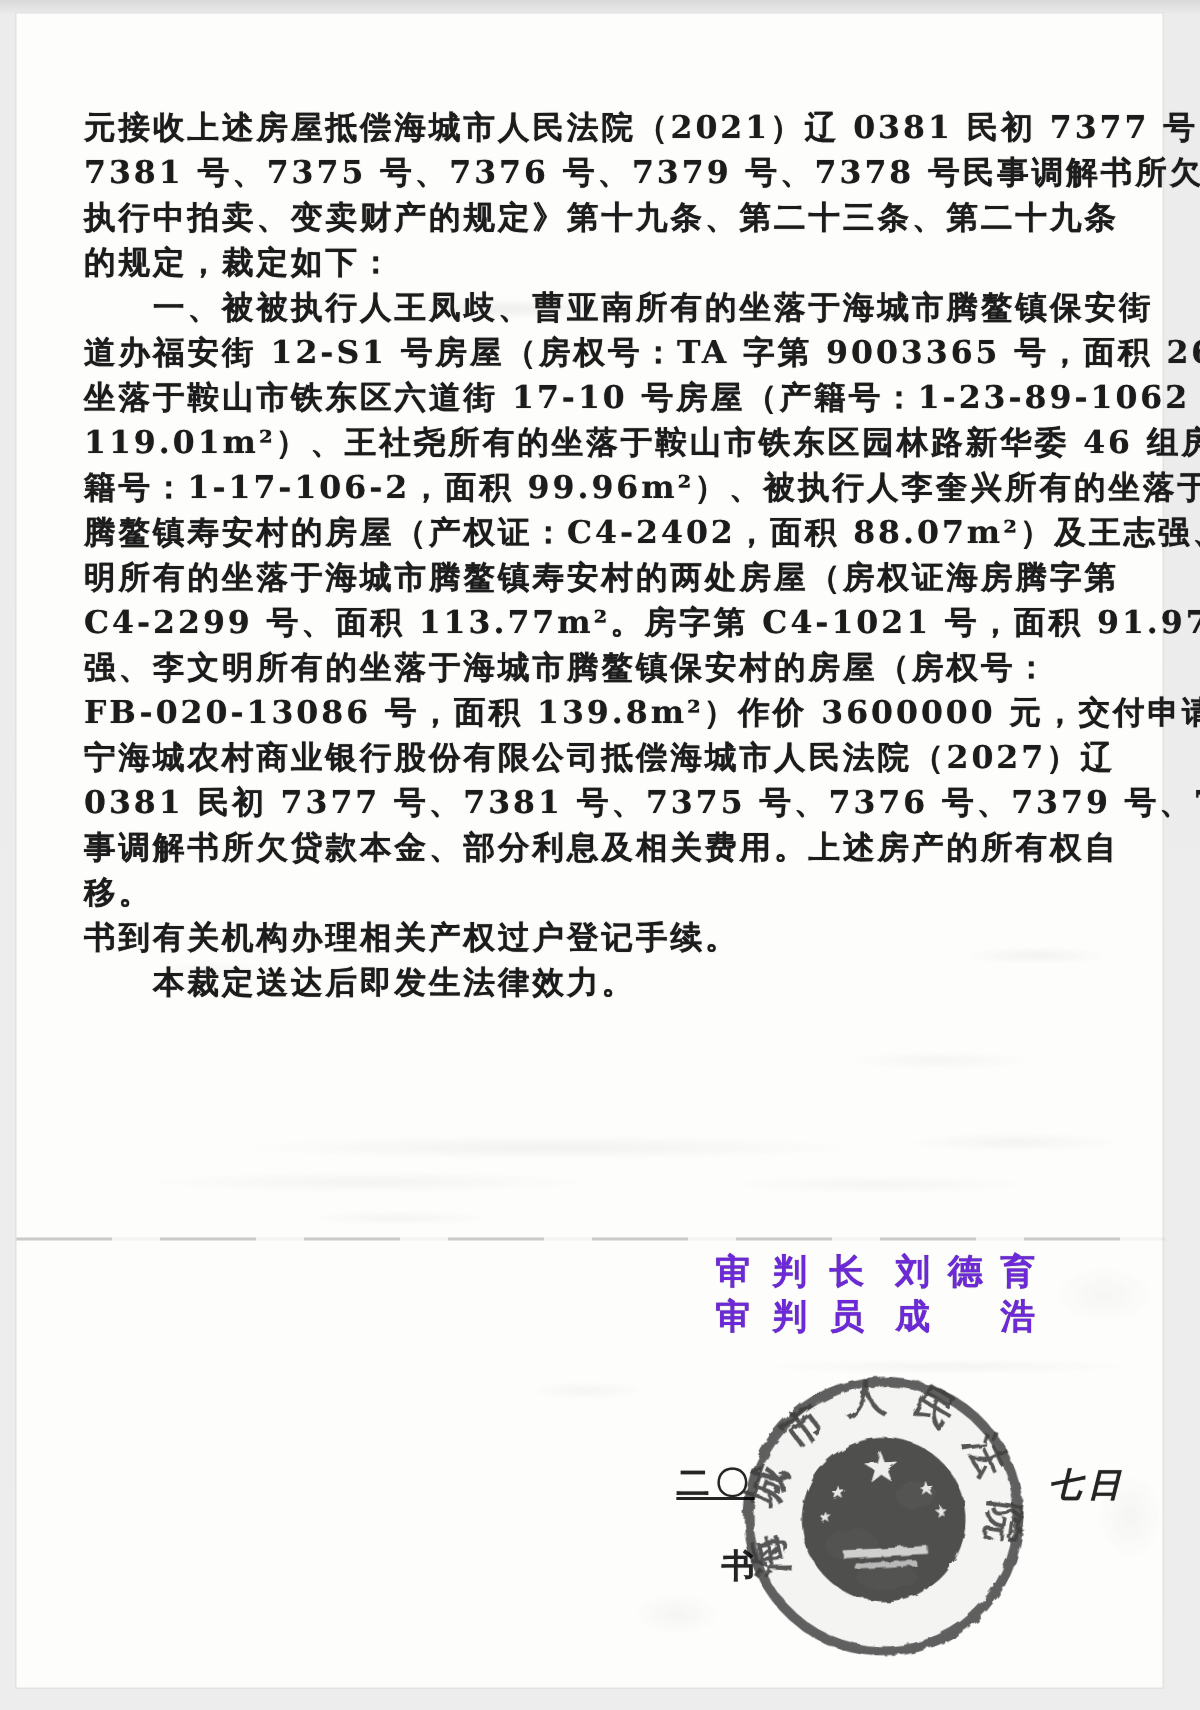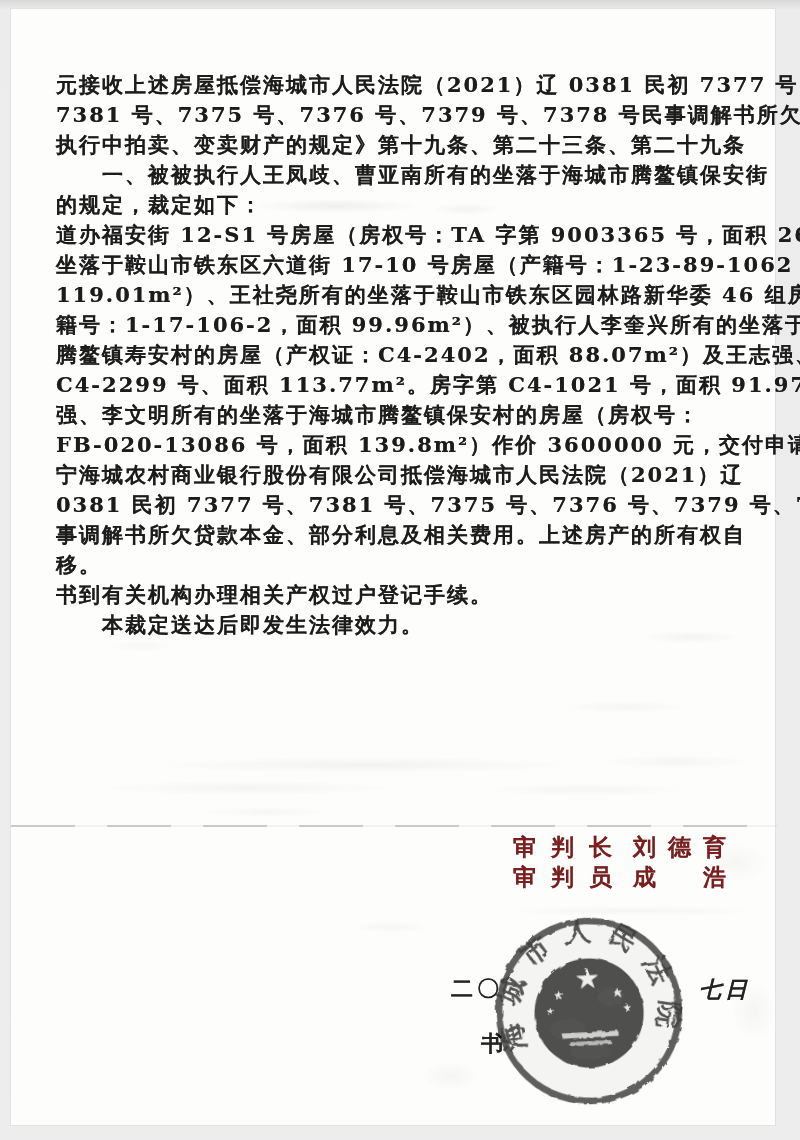--- a/index.html
+++ b/index.html
@@ -12,29 +12,29 @@
     position:absolute;left:10px;top:8px;width:766px;height:1118px;
     background:#fdfdfc;border:1px solid #e2e2e2;box-sizing:border-box;
   }
   .body-text{position:absolute;left:45px;top:62px;width:702px;}
   .line{
     height:30px;font-size:21px;font-weight:bold;color:#1c1c1c;
     letter-spacing:2px;white-space:pre;
     text-shadow:0 0 0.6px rgba(20,20,20,.65);
   }
   .signatures{position:absolute;left:466px;top:823px;}
-  .sig-line{height:30px;font-size:23px;font-weight:bold;color:#7f1d1d;white-space:pre;
-    text-shadow:0 0 0.6px rgba(20,20,20,.6);margin-left:36px;}
+  .sig-line{height:30px;font-size:23px;font-weight:bold;color:#6d28d9;white-space:pre;
+    text-shadow:0 0 0.6px rgba(20,20,20,.6);}
   .sig-role{letter-spacing:15px;}
   .sig-name{margin-left:6px;letter-spacing:12px;}
   .date-frag,.clerk-frag{
     position:absolute;font-size:22px;font-weight:bold;color:#242424;
     letter-spacing:4px;text-shadow:0 0 0.6px rgba(20,20,20,.55);white-space:pre;
   }
-  .date-left{left:440px;top:965px;}
+  .date-left{left:440px;top:965px;text-decoration:underline;}
   .date-right{left:688px;top:966px;font-style:italic;}
   .clerk{left:470px;top:1020px;}
   .seal{
     position:absolute;left:482px;top:906px;width:192px;height:192px;
     transform:rotate(-3deg);opacity:.93;mix-blend-mode:multiply;
   }
   .smudge{
     position:absolute;display:block;border-radius:50%;
     background:radial-gradient(ellipse at center,rgba(70,70,70,.55),rgba(70,70,70,0) 70%);
     filter:blur(1.2px);
@@ -52,42 +52,43 @@
 
   <div class="body-text">
 
       <div class="line">元接收上述房屋抵偿海城市人民法院（2021）辽 0381 民初 7377 号、</div>
 
       <div class="line">7381 号、7375 号、7376 号、7379 号、7378 号民事调解书所欠贷款</div>
 
 
       <div class="line">执行中拍卖、变卖财产的规定》第十九条、第二十三条、第二十九条</div>
 
+      <div class="line">的规定，裁定如下：</div>
+
       <div class="line">　　一、被被执行人王凤歧、曹亚南所有的坐落于海城市腾鳌镇保安街</div>
-
-      <div class="line">的规定，裁定如下：</div>
 
       <div class="line">道办福安街 12-S1 号房屋（房权号：TA 字第 9003365 号，面积 260.6m²）、</div>
 
       <div class="line">坐落于鞍山市铁东区六道街 17-10 号房屋（产籍号：1-23-89-1062，面积</div>
 
       <div class="line">119.01m²）、王社尧所有的坐落于鞍山市铁东区园林路新华委 46 组房屋（产</div>
 
       <div class="line">籍号：1-17-106-2，面积 99.96m²）、被执行人李奎兴所有的坐落于海城市</div>
 
       <div class="line">腾鳌镇寿安村的房屋（产权证：C4-2402，面积 88.07m²）及王志强、李文</div>
 
+      <div class="line">明所有的坐落于海城市腾鳌镇寿安村的两处房屋（房权证海房腾字第</div>
 
       <div class="line">C4-2299 号、面积 113.77m²。房字第 C4-1021 号，面积 91.97 m²）、王志</div>
 
       <div class="line">强、李文明所有的坐落于海城市腾鳌镇保安村的房屋（房权号：</div>
 
       <div class="line">FB-020-13086 号，面积 139.8m²）作价 3600000 元，交付申请执行人辽</div>
 
-      <div class="line">宁海城农村商业银行股份有限公司抵偿海城市人民法院（2021）辽</div>
+      <div class="line">宁海城农村商业银行股份有限公司抵偿海城市人民法院（2027）辽</div>
 
       <div class="line">0381 民初 7377 号、7381 号、7375 号、7376 号、7379 号、7378 号民</div>
 
       <div class="line">事调解书所欠贷款本金、部分利息及相关费用。上述房产的所有权自</div>
 
 
       <div class="line">移。</div>
 
 
       <div class="line">书到有关机构办理相关产权过户登记手续。</div>

